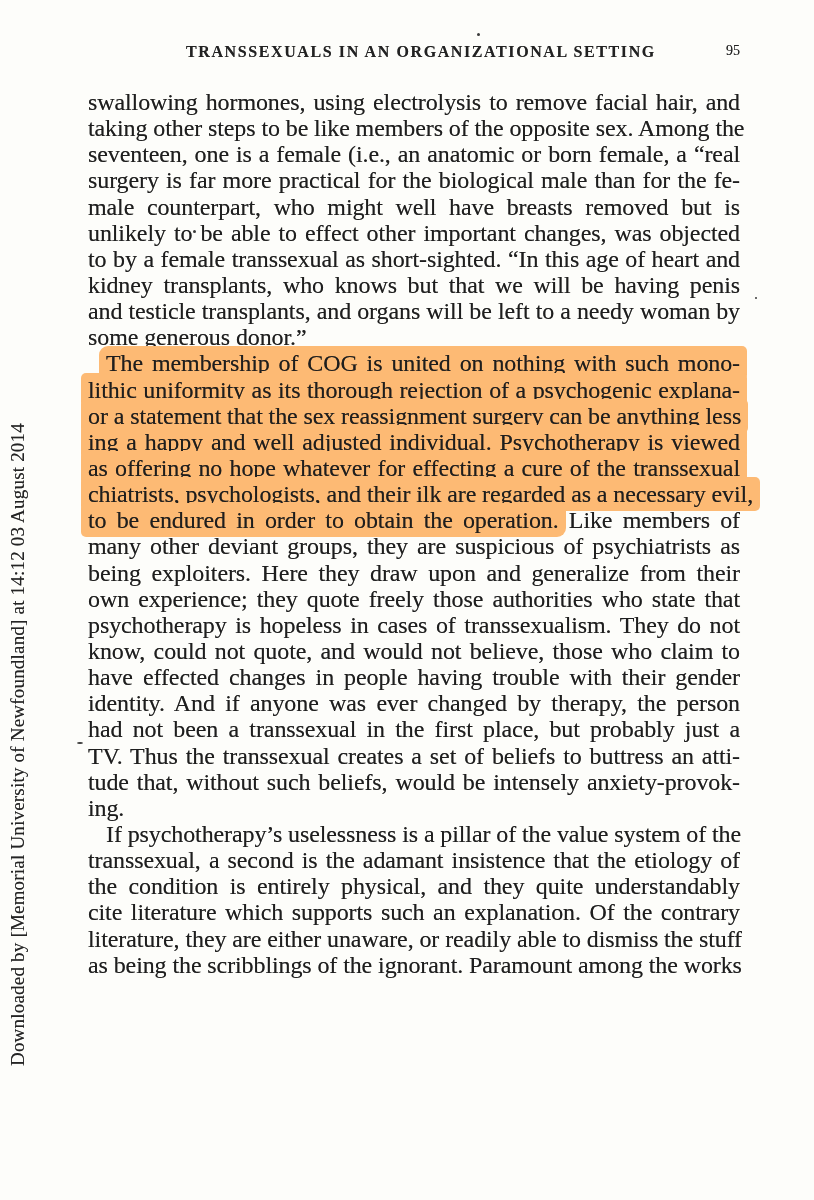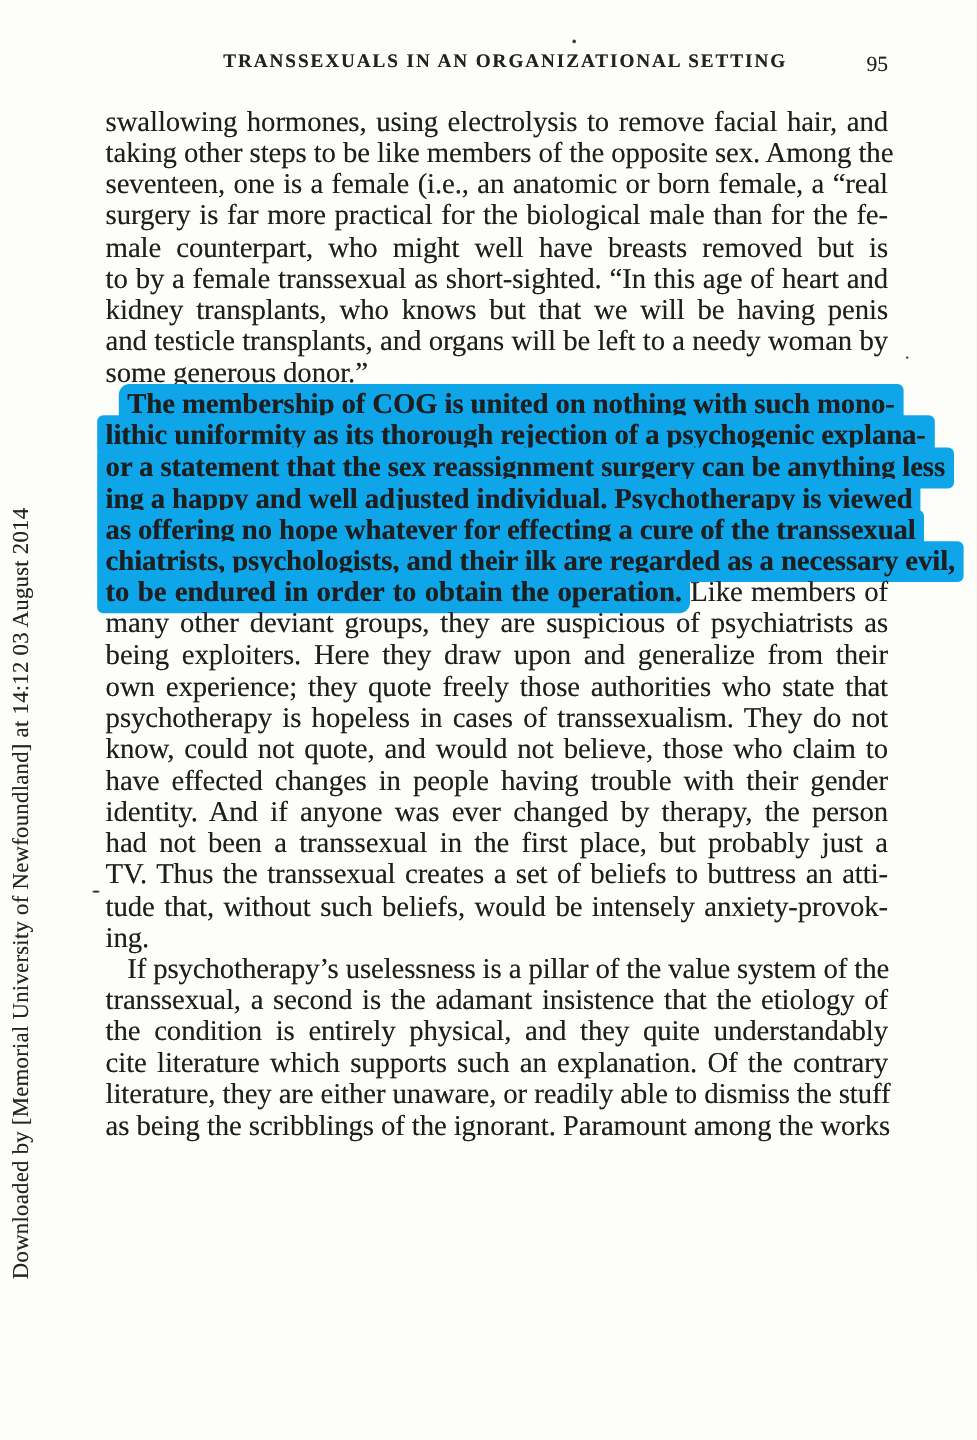--- a/index.html
+++ b/index.html
@@ -29,21 +29,21 @@
     font-weight: 700;
     letter-spacing: 1.6px;
     color: #222;
     white-space: nowrap;
     text-shadow: 0 0 0.4px rgba(0,0,0,0.45);
   }
   #header .pagenum {
     position: absolute;
     right: 0;
     top: 0;
-    font-size: 18px;
+    font-size: 14px;
     color: #222;
     text-shadow: 0 0 0.4px rgba(0,0,0,0.45);
   }
   
   #body-column {
     position: absolute;
     left: 88px;
     top: 89px;
     width: 652px;
   }
@@ -58,25 +58,24 @@
     overflow: visible;
     text-shadow: 0 0 0.4px rgba(0,0,0,0.5);
   }
   .line.para-end {
     text-align-last: left;
   }
   .line.indent {
     padding-left: 18px;
   }
   .mark {
-    background: #0ea5e9;
+    background: #fdba74;
     padding: 4px 7px;
     margin: 0 -7px;
     border-radius: 5px;
-    font-weight: bold;
   }
   .line.hl-first .mark { border-top-left-radius: 9px; }
   .line.hl-last .mark { border-bottom-right-radius: 9px; }
   
   #watermark {
     position: absolute;
     left: 7px;
     top: 1066px;
     transform: rotate(-90deg);
     transform-origin: 0 0;
@@ -103,20 +102,21 @@
     <span class="pagenum">95</span>
   </div>
 
   <div id="body-column">
 
   <div class="line">swallowing hormones, using electrolysis to remove facial hair, and</div>
       <div class="line">taking other steps to be like members of the opposite sex. Among the</div>
       <div class="line">seventeen, one is a female (i.e., an anatomic or born female, a “real</div>
       <div class="line">surgery is far more practical for the biological male than for the fe-</div>
       <div class="line">male counterpart, who might well have breasts removed but is</div>
+      <div class="line">unlikely to be able to effect other important changes, was objected</div>
       <div class="line">to by a female transsexual as short-sighted. “In this age of heart and</div>
       <div class="line">kidney transplants, who knows but that we will be having penis</div>
       <div class="line">and testicle transplants, and organs will be left to a needy woman by</div>
       <div class="line para-end">some generous donor.”</div>
       <div class="line indent hl-first"><span class="mark">The membership of COG is united on nothing with such mono-</span></div>
       <div class="line"><span class="mark">lithic uniformity as its thorough rejection of a psychogenic explana-</span></div>
       <div class="line"><span class="mark">or a statement that the sex reassignment surgery can be anything less</span></div>
       <div class="line"><span class="mark">ing a happy and well adjusted individual. Psychotherapy is viewed</span></div>
       <div class="line"><span class="mark">as offering no hope whatever for effecting a cure of the transsexual</span></div>
       <div class="line"><span class="mark">chiatrists, psychologists, and their ilk are regarded as a necessary evil,</span></div>

